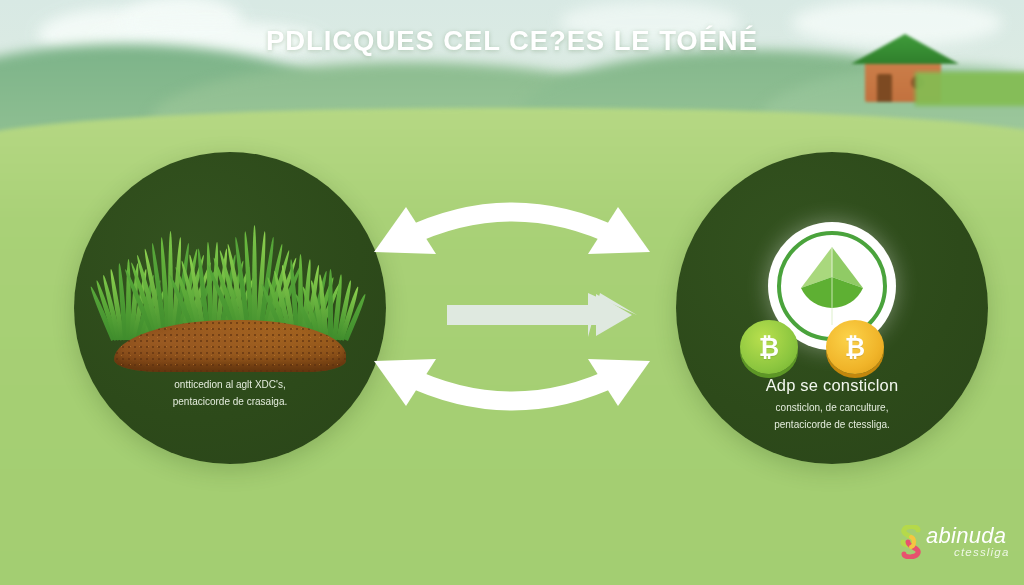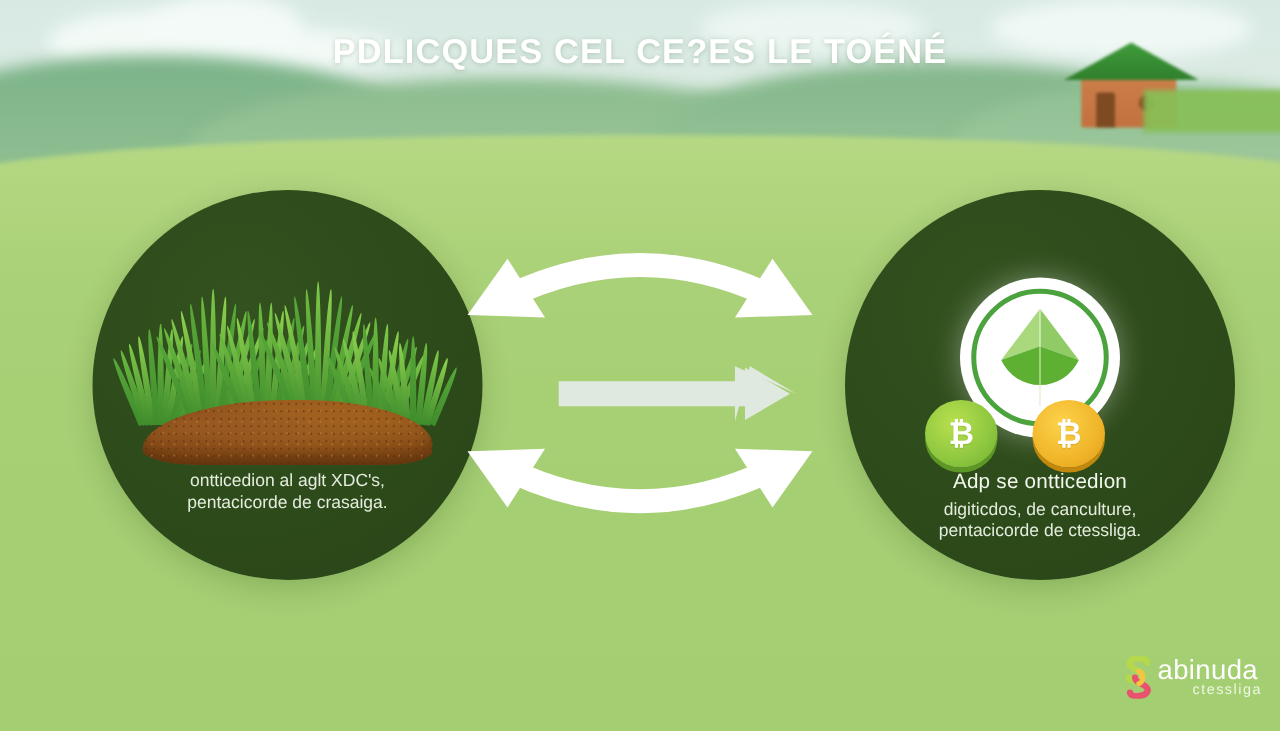--- a/index.html
+++ b/index.html
@@ -84,21 +84,21 @@
     box-shadow:0 6px 22px rgba(40,70,25,.22);
   }
   #circle-left  { left:74px;  top:152px; }
   #circle-right { left:676px; top:152px; }
 
   .circle-caption {
     position:absolute; left:18px; right:18px; top:224px;
     text-align:center; color:#ffffff;
   }
   .cap-head { font-size:16.5px; font-weight:400; letter-spacing:.2px; margin-bottom:4px; color:#f2f7ee; }
-  .cap-body { font-size:14px; line-height:17px; color:#e4ecdd; }
+  .cap-body { font-size:10px; line-height:17px; color:#e4ecdd; }
 
   
   .cropart { position:absolute; left:28px; top:62px; width:256px; height:160px; }
   .soil {
     position:absolute; left:12px; bottom:2px; width:232px; height:52px;
     background:
       radial-gradient(ellipse at 22% 40%, #9a5a22 0%, transparent 60%),
       radial-gradient(ellipse at 62% 30%, #a4641f 0%, transparent 60%),
       radial-gradient(circle at 10% 70%, #7d4415 0%, transparent 40%),
       linear-gradient(180deg,#a0601f 0%, #7b4414 100%);
@@ -145,21 +145,21 @@
     left:150px; top:168px;
     background:radial-gradient(circle at 40% 34%, #fcd34a 0%, #f0b429 62%, #d99a14 100%);
     box-shadow:0 4px 0 #c2870d;
   }
   .coin .bsym { text-shadow:0 1px 1px rgba(0,0,0,.12); }
 
   
   .arrows { position:absolute; left:0; top:0; width:1024px; height:585px; pointer-events:none; }
 
   
-  .logo { position:absolute; left:896px; top:521px; width:118px; height:48px; }
+  .logo { position:absolute; left:896px; top:521px; width:118px; height:48px;font-style:italic; }
   .logo-word {
     position:absolute; left:30px; top:2px;
     font-size:22px; color:#ffffff; letter-spacing:.3px;
   }
   .logo-sub {
     position:absolute; left:58px; top:25px;
     font-size:11.5px; color:#eef7e4; letter-spacing:1.2px;
   }
 </style>
 </head>
@@ -298,22 +298,22 @@
     </div>
 
     <div class="coin" id="coin-green">
       <span class="bsym">₿</span>
     </div>
     <div class="coin" id="coin-yellow">
       <span class="bsym">₿</span>
     </div>
 
     <div class="circle-caption">
-      <div class="cap-head">Adp se ontticedion</div>
-      <div class="cap-body">digiticdos, de canculture,</div>
+      <div class="cap-head">Adp se consticlon</div>
+      <div class="cap-body">consticlon, de canculture,</div>
       <div class="cap-body">pentacicorde de ctessliga.</div>
     </div>
   </div>
 
   <svg class="arrows" viewBox="0 0 1024 585">
 
     <g>
       <path d="M405 238 Q512 186 619 238" stroke="#ffffff" stroke-width="19" fill="none" stroke-linecap="butt"></path>
       <polygon points="406,207 374,252 436,254" fill="#ffffff"></polygon>
       <polygon points="618,207 650,252 588,254" fill="#ffffff"></polygon>

